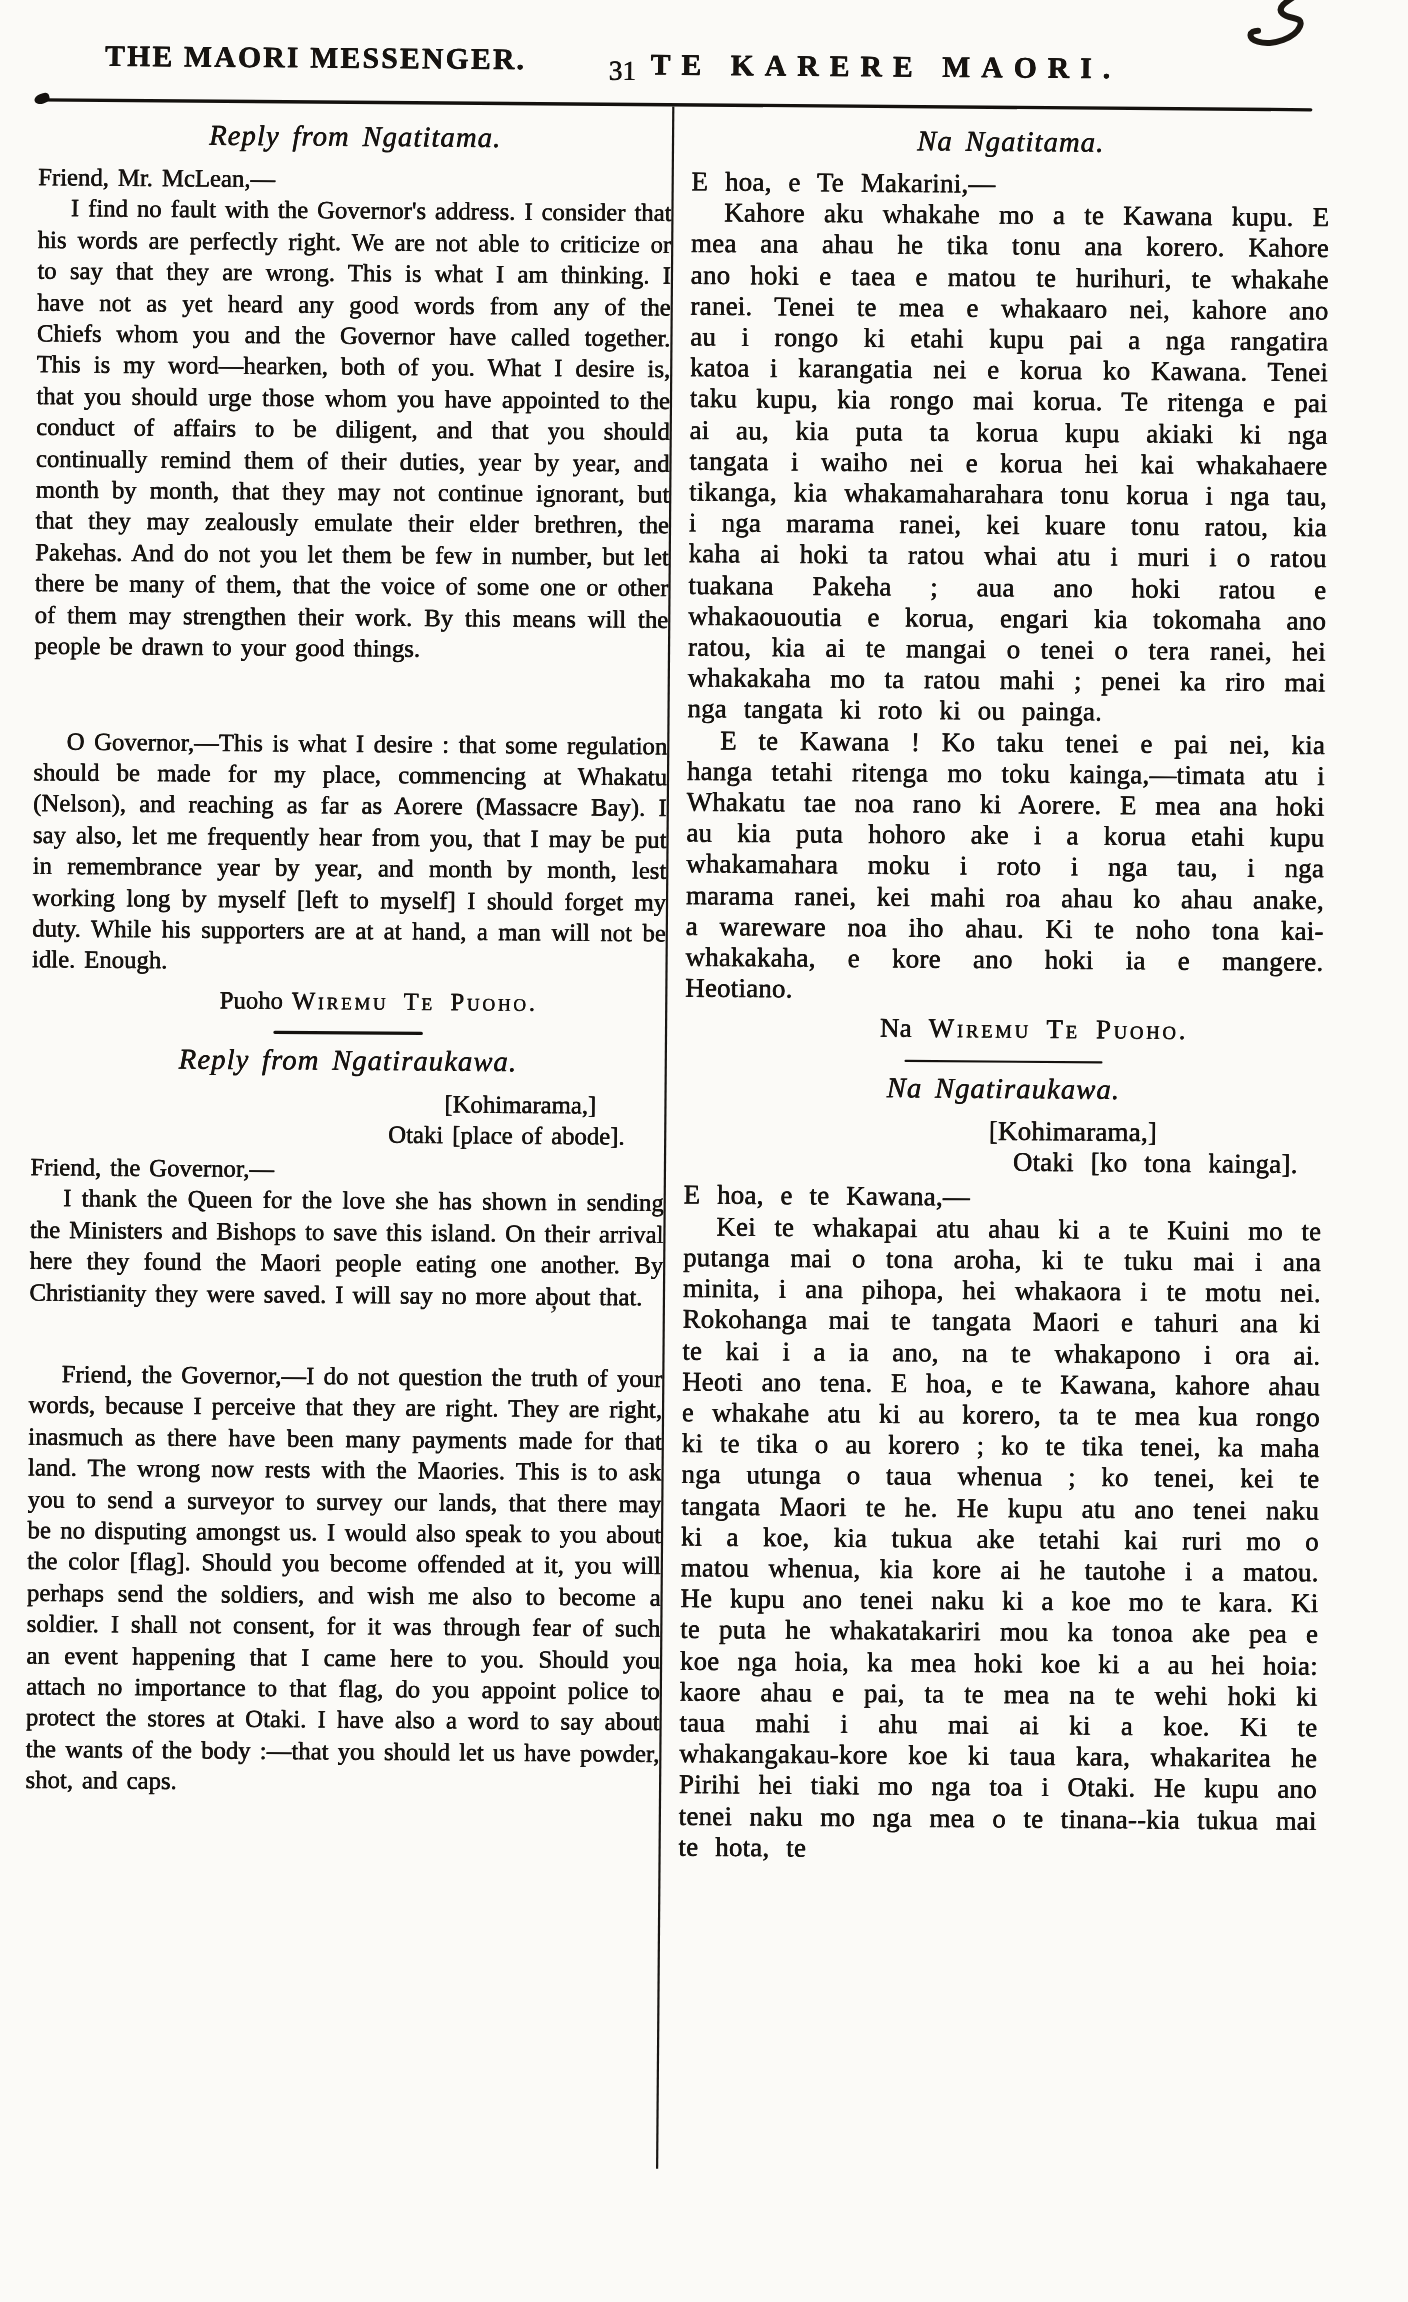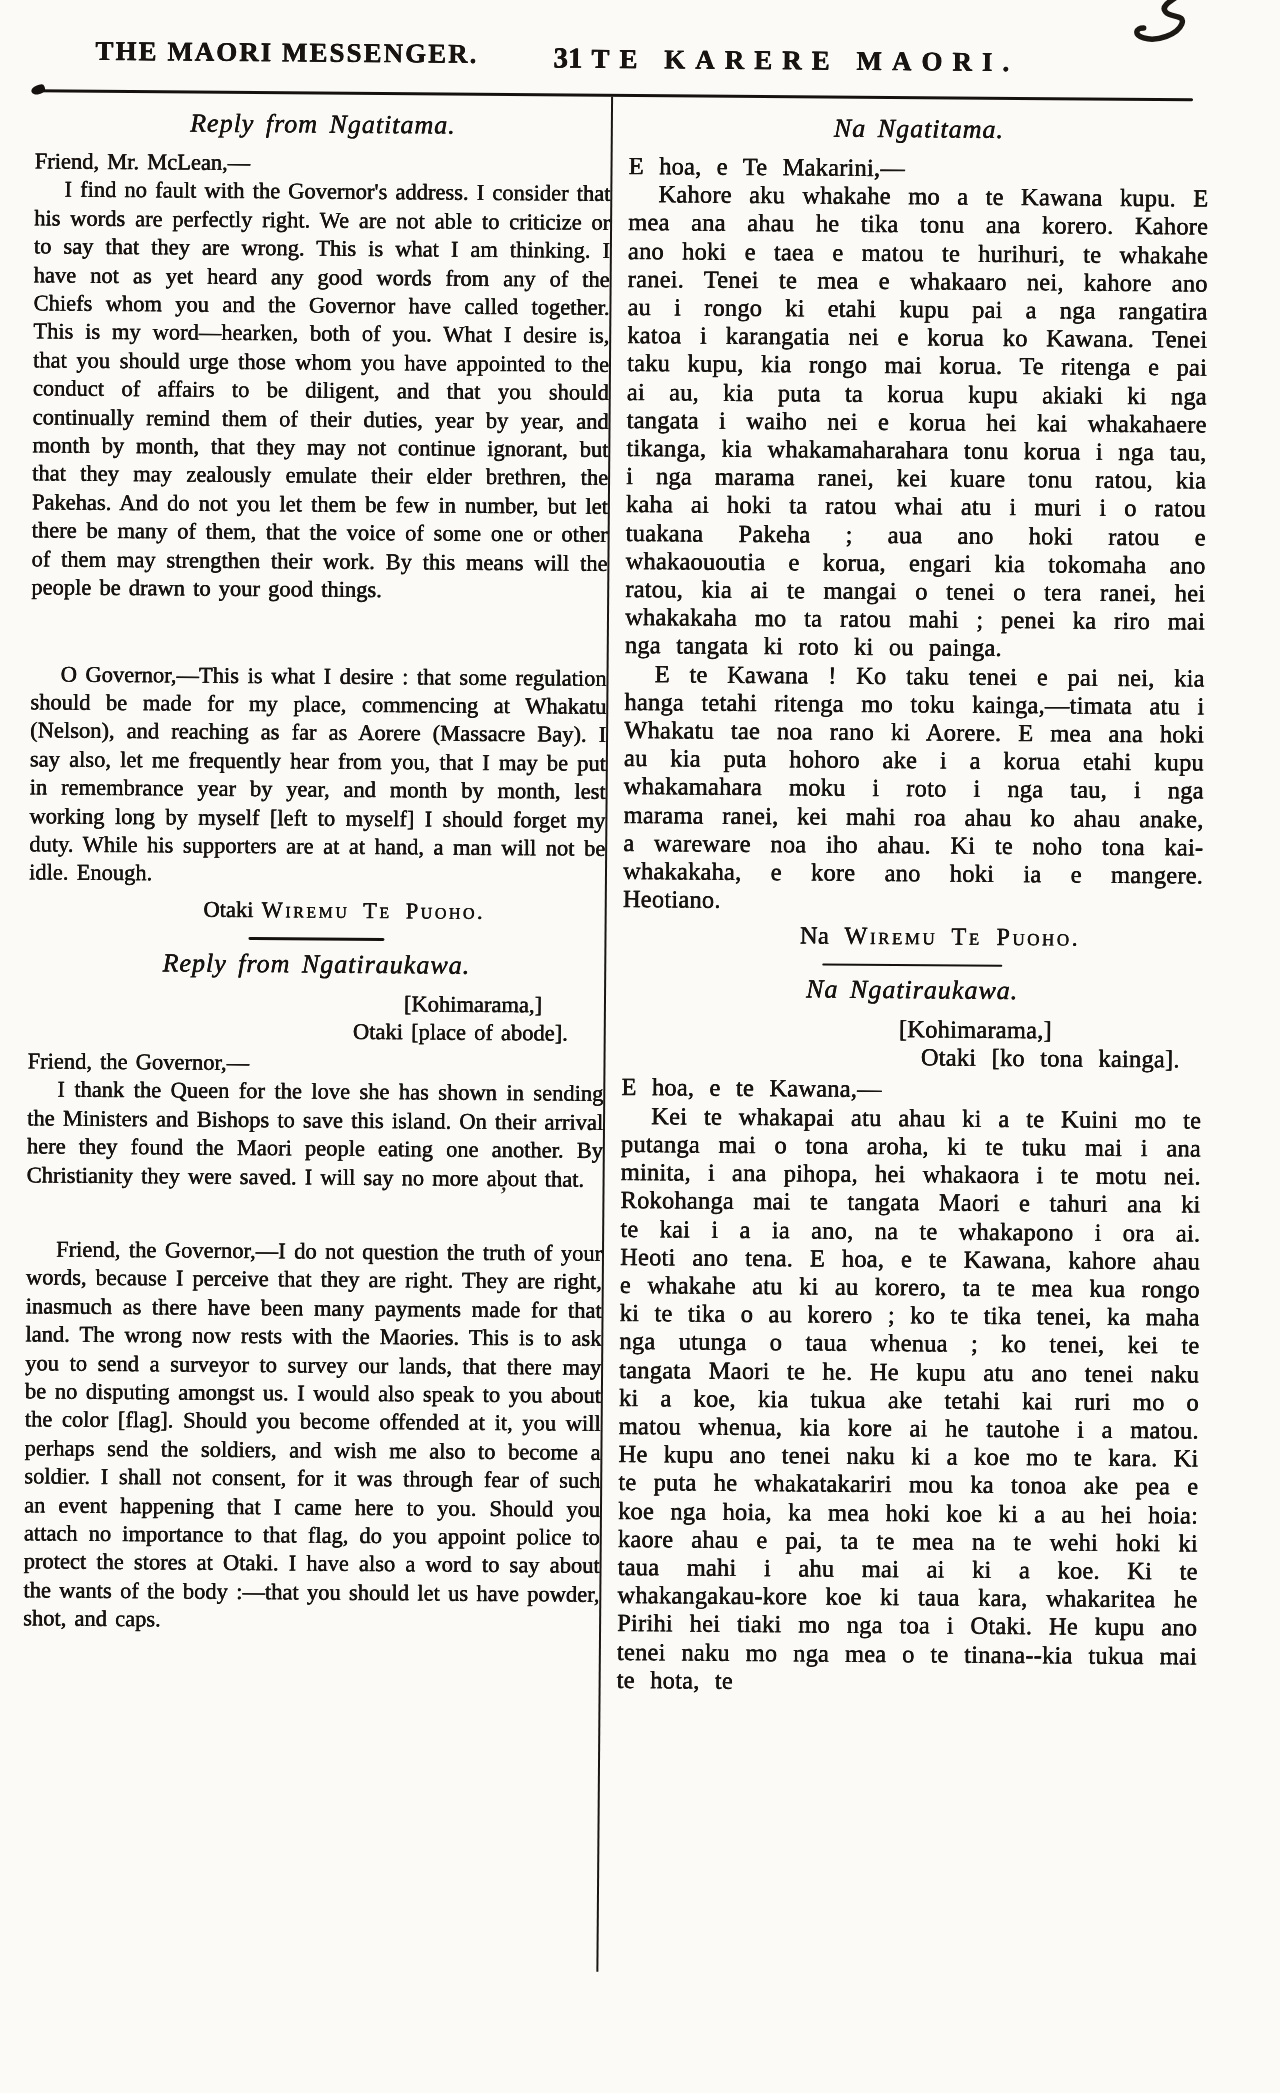--- a/index.html
+++ b/index.html
@@ -15,22 +15,22 @@
     transform-origin:640px 1000px;
   }
   .ink{ text-shadow:0.4px 0 currentColor, 0 0.4px currentColor; }
 
   
   .masthead-left{
     position:absolute;left:88px;top:40px;
     font-size:27px;font-weight:bold;letter-spacing:2px;white-space:nowrap;
   }
   .masthead-num{
-    position:absolute;left:546px;top:42px;
-    font-size:29px;font-weight:bold;
+    position:absolute;left:546px;top:52px;
+    font-size:25px;font-weight:normal;
   }
   .masthead-right{
     position:absolute;left:584px;top:44px;width:475px;
     font-size:27px;font-weight:bold;letter-spacing:10px;white-space:nowrap;
   }
   .header-rule{
     position:absolute;left:28px;top:94px;width:1158px;height:3.4px;
     background:#14110e;border-radius:2px;
   }
   .header-rule:before{ 
@@ -101,21 +101,21 @@
   <div class="col col-left ink">
 
     <p class="section-heading">Reply from Ngatitama.</p>
 
     <p class="salutation">Friend, Mr. McLean,—</p>
 
     <p class="para">I find no fault with the Governor's address.  I consider that his words are perfectly right.  We are not able to criticize  or  to say that  they are wrong.   This is  what I am  thinking.   I have not as yet heard any good words from any of the Chiefs whom you and  the Governor have called together.   This is  my  word—hearken, both of you.   What  I desire  is, that  you  should urge those whom  you have appointed  to the conduct of affairs  to be  diligent,  and  that  you should continually remind them of their duties, year by year, and month  by month,  that they may not continue ignorant,  but that they may zealously emulate their elder brethren,  the Pakehas.  And do not  you let them  be few in number,  but let there be  many of them, that the  voice  of some one or other of them may strengthen their work.  By this means will the people be drawn to your good things.</p>
 
     <p class="para gap-lg">O Governor,—This  is  what  I  desire :  that some regulation  should be made for my place, commencing at Whakatu (Nelson), and reaching as far as Aorere (Massacre Bay).   I say also, let me frequently hear  from you, that I may be put in  remembrance  year  by year,  and month by month, lest working long by myself [left to myself] I should forget  my duty.   While his supporters  are at  at hand, a man  will  not be idle. Enough.</p>
 
-    <p class="signature"><span>Otaki</span>
+    <p class="signature"><span>Puoho</span>
       <span class="sc">Wiremu Te Puoho.</span></p>
 
     <div class="sep-rule w-left"></div>
 
     <p class="section-heading">Reply from Ngatiraukawa.</p>
 
     <p class="dateline dl1-left">[Kohimarama,]</p>
     <p class="dateline dl2-left">Otaki [place of abode].</p>
 
     <p class="salutation">Friend, the Governor,—</p>

